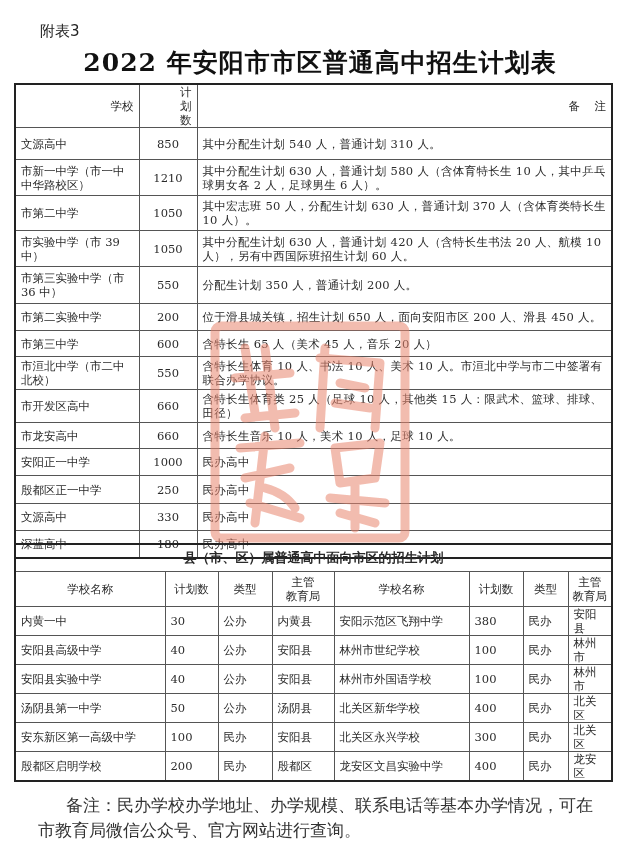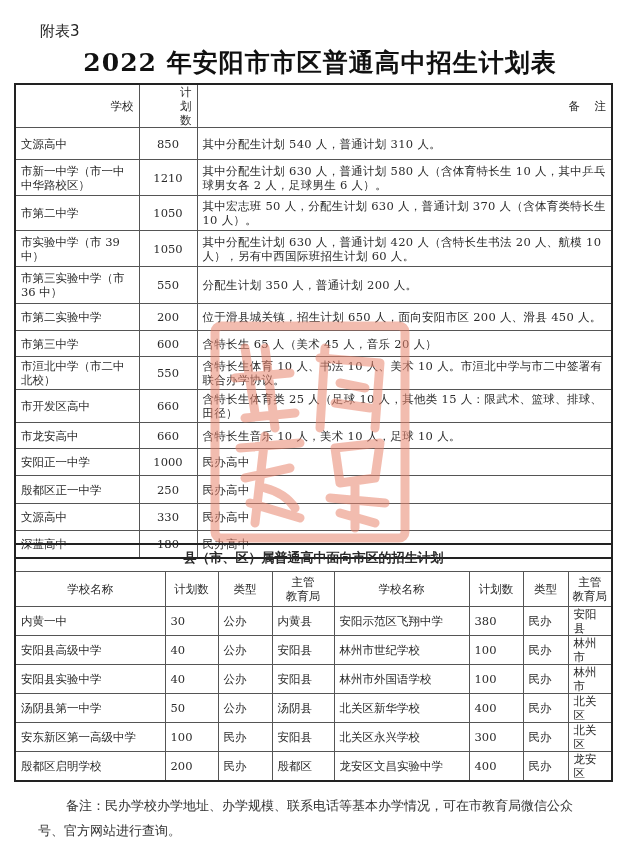--- a/index.html
+++ b/index.html
@@ -12,21 +12,21 @@
   td, th { border: 1px solid #555; font-size: 11.5px; padding: 0 5px; vertical-align: middle; line-height: 14px; font-weight: normal; }
   #top-table { left: 14px; top: 83px; width: 597px; border: 2px solid #222; }
   #top-table th { font-family: "DejaVu Sans", "Liberation Sans", sans-serif; font-size: 11.5px; height: 29px; text-align: right; padding-left: 37px; }
   .num { text-align: center; }
   .note { letter-spacing: 0.3px; }
   #bottom-table { left: 14px; top: 543px; width: 597px; border: 2px solid #222; }
   #bottom-table .section { text-align: center; font-weight: bold; height: 26px; font-size: 13px; }
   #bottom-table .sub th { font-family: "DejaVu Sans", "Liberation Sans", sans-serif; font-size: 11.5px; text-align: center; height: 34px; line-height: 14px; padding: 0 2px; }
   #bottom-table td { height: 25px; }
   .center { }
-  .footnote { position: absolute; left: 38px; top: 793px; width: 560px; font-size: 13px; line-height: 25px; color: #333; text-indent: 28px; }
+  .footnote { position: absolute; left: 38px; top: 793px; width: 560px; font-size: 17px; line-height: 25px; color: #333; text-indent: 28px; }
   .seal { position: absolute; left: 205px; top: 318px; width: 210px; height: 228px; pointer-events: none; opacity: 0.55; }
 </style>
 </head>
 <body>
 
 <div class="annex">附表3</div>
 <div class="title">2022 年安阳市市区普通高中招生计划表</div>
 
 <table id="top-table">
   <colgroup>

